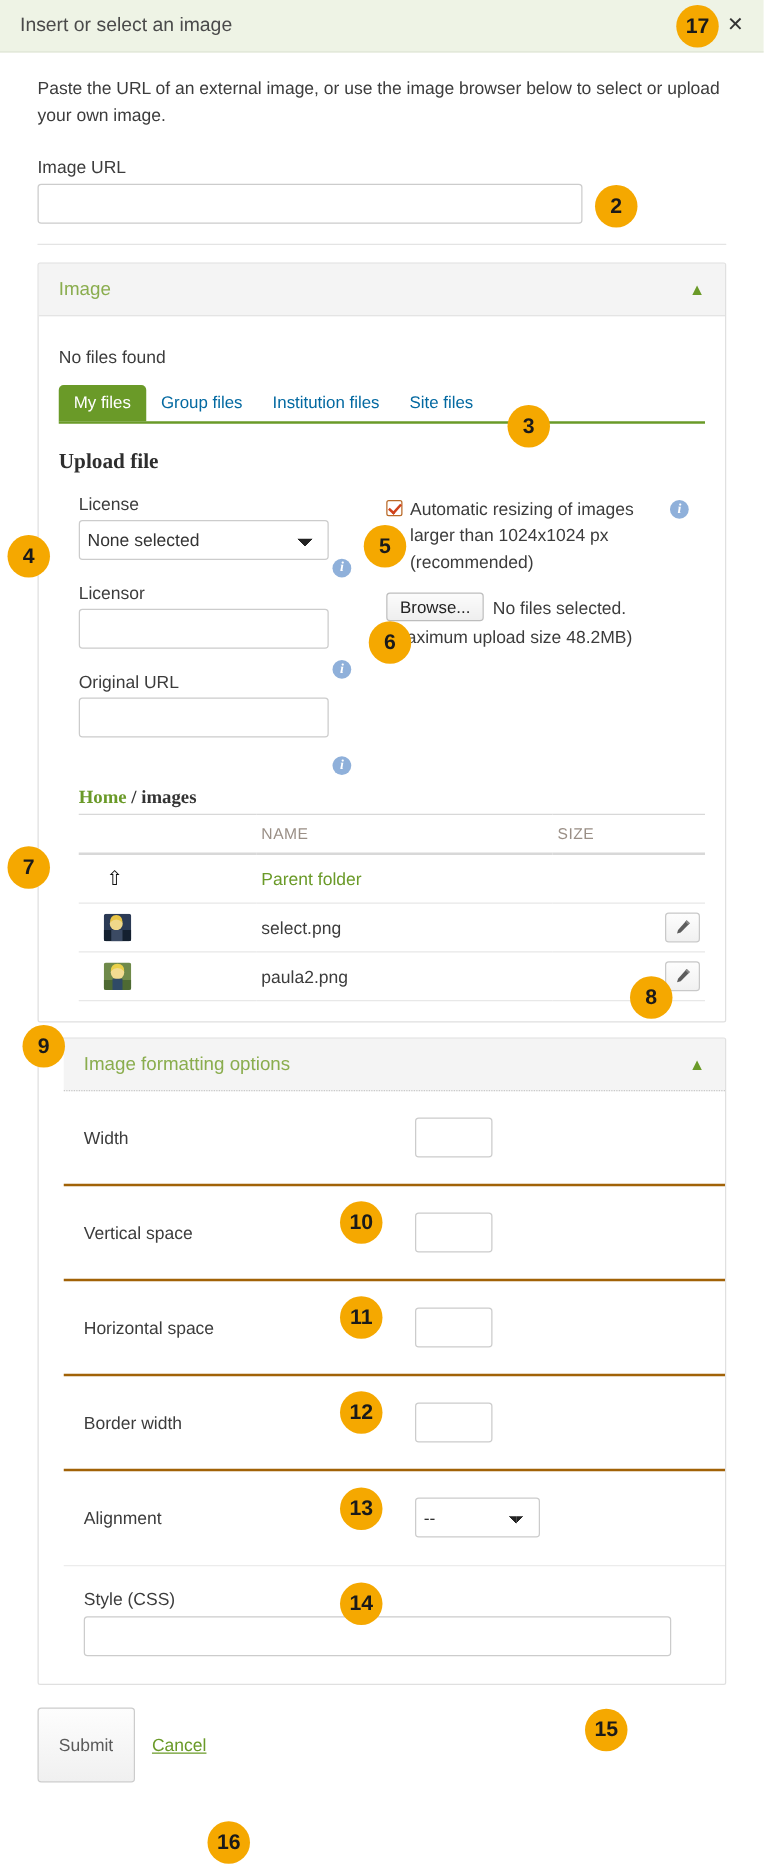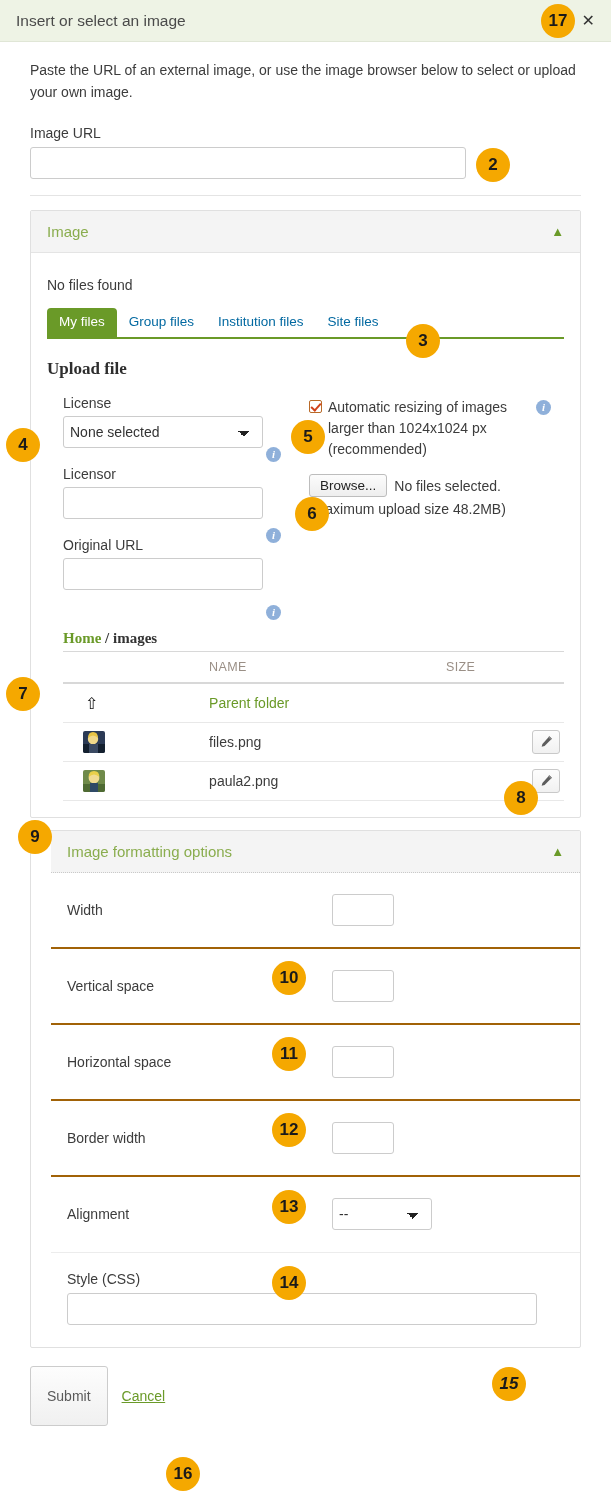--- a/index.html
+++ b/index.html
@@ -431,21 +431,21 @@
             <tr>
               <td>
                 <svg class="thumb" viewBox="0 0 22 22">
                   <rect width="22" height="22" fill="#2b3a55"></rect>
                   <rect x="0" y="13" width="22" height="9" fill="#14202f"></rect>
                   <circle cx="10" cy="8" r="5.2" fill="#f0d88a"></circle>
                   <path d="M5 7 q5 -5 10 0 q0 -6 -5 -6 q-5 0 -5 6z" fill="#e8c445"></path>
                   <rect x="6" y="13" width="9" height="9" fill="#3b4a63"></rect>
                 </svg>
               </td>
-              <td>files.png</td>
+              <td>select.png</td>
               <td></td>
               <td class="col-act">
                 <button class="edit-btn">
                   <svg width="13" height="13" viewBox="0 0 16 16" aria-hidden="true">
                     <path d="M11.5 1.4 L14.6 4.5 L5.6 13.5 L2 14.5 L3 11z" fill="#5d5d5d"></path>
                     <path d="M11.5 1.4 L14.6 4.5 L13.2 5.9 L10.1 2.8z" fill="#8a8a8a"></path>
                   </svg>
                 </button>
               </td>
             </tr>
@@ -534,15 +534,15 @@
     <div class="marker" style="left: 291px; top: 420px;">5</div>
     <div class="marker" style="left: 295px; top: 497px;">6</div>
     <div class="marker" style="left: 6px; top: 677px;">7</div>
     <div class="marker" style="left: 504px; top: 781px;">8</div>
     <div class="marker" style="left: 18px; top: 820px;">9</div>
     <div class="marker" style="left: 272px; top: 961px;">10</div>
     <div class="marker" style="left: 272px; top: 1037px;">11</div>
     <div class="marker" style="left: 272px; top: 1113px;">12</div>
     <div class="marker" style="left: 272px; top: 1190px;">13</div>
     <div class="marker" style="left: 272px; top: 1266px;">14</div>
-    <div class="marker" style="left: 492px; top: 1367px; font-style: italic;">15</div>
+    <div class="marker" style="left: 468px; top: 1367px;">15</div>
     <div class="marker" style="left: 166px; top: 1457px;">16</div>
   </div>
 
 </body></html>

